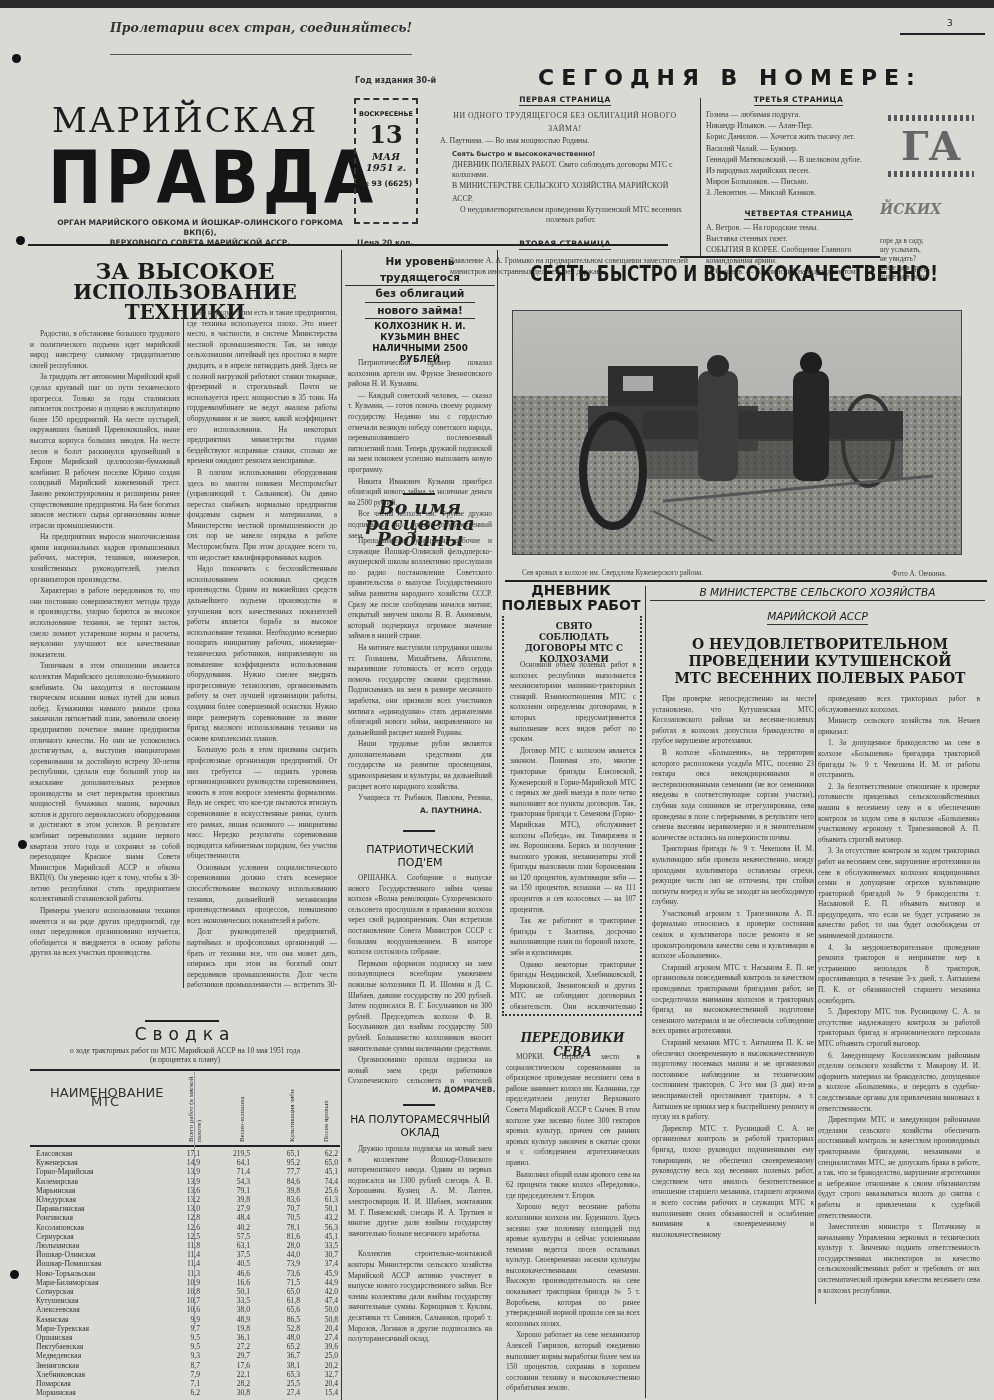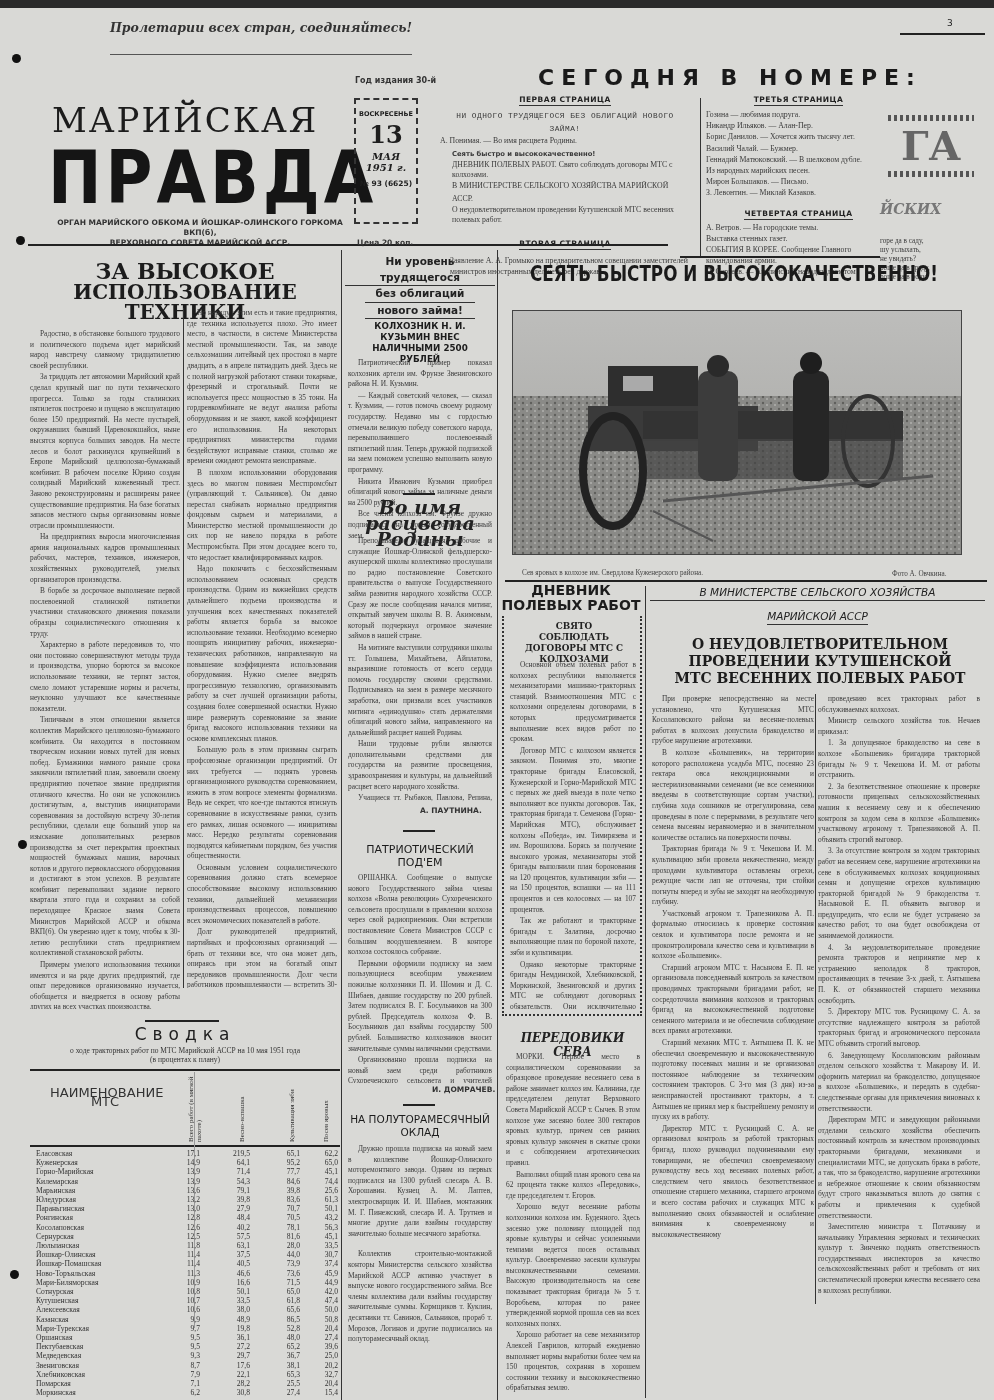--- a/index.html
+++ b/index.html
@@ -70,26 +70,26 @@
   </div>
   <div class="abs price">Цена 20 коп.</div>
 
   <div class="abs today">СЕГОДНЯ В НОМЕРЕ:</div>
   <div class="abs sans" style="left:947px;top:10px;font-size:9px;">3</div>
   <div class="rule" style="left:900px;top:25px;width:85px;height:2px;"></div>
 
   <div class="abs" style="left:440px;top:79px;width:250px;">
     <div style="text-align:center;"><span class="ph">ПЕРВАЯ СТРАНИЦА</span></div>
     <div class="toc" style="margin-top:4px;">
-      <div style="text-align:center;letter-spacing:0.5px;font-family:Liberation Mono, monospace;">НИ ОДНОГО ТРУДЯЩЕГОСЯ БЕЗ ОБЛИГАЦИЙ НОВОГО ЗАЙМА!</div>
-      <div>А. Понимая. — Во имя расцвета Родины.</div>
+      <div style="text-align:center;letter-spacing:0.5px;">НИ ОДНОГО ТРУДЯЩЕГОСЯ БЕЗ ОБЛИГАЦИЙ НОВОГО ЗАЙМА!</div>
+      <div>А. Паутнина. — Во имя мощностью Родины.</div>
       <div style="font-family:'DejaVu Sans',sans-serif;font-weight:bold;font-size:6.8px;padding-left:12px;">Сеять быстро и высококачественно!</div>
       <div style="padding-left:12px;line-height:10px;">ДНЕВНИК ПОЛЕВЫХ РАБОТ. Свято соблюдать договоры МТС с колхозами.</div>
       <div style="padding-left:12px;">В МИНИСТЕРСТВЕ СЕЛЬСКОГО ХОЗЯЙСТВА МАРИЙСКОЙ АССР.</div>
-      <div style="padding-left:12px;line-height:10px;">О неудовлетворительном проведении Кутушенской МТС весенних полевых работ.</div>
+      <div style="padding-left:12px;line-height:10px;text-align:center;">О неудовлетворительном проведении Кутушенской МТС весенних полевых работ.</div>
     </div>
     <div style="text-align:center;margin-top:6px;"><span class="ph">ВТОРАЯ СТРАНИЦА</span></div>
     <div class="toc" style="line-height:10.5px;margin-top:6px;padding-left:10px;">Заявление А. А. Громыко на предварительном совещании заместителей министров иностранных дел четырех держав.</div>
   </div>
 
   <div class="vrule" style="left:700px;top:90px;height:160px;"></div>
   <div class="abs" style="left:706px;top:79px;width:185px;">
     <div style="text-align:center;"><span class="ph">ТРЕТЬЯ СТРАНИЦА</span></div>
     <div class="toc" style="line-height:11.2px;margin-top:3px;">
       <div>Гозина — любимая подруга.</div>
@@ -126,21 +126,20 @@
   <div class="rule" style="left:680px;top:248px;width:200px;height:2px;"></div>
 
   <div class="abs h1big" style="left:30px;top:252px;width:310px;font-size:22px;">
     <div>ЗА ВЫСОКОЕ</div>
     <div style="font-size:20px;">ИСПОЛЬЗОВАНИЕ ТЕХНИКИ</div>
   </div>
   <div class="abs txt" style="left:30px;top:299px;width:150px;height:680px;overflow:hidden;margin-top:22px;">
     <p>Радостно, в обстановке большого трудового и политического подъема идет марийский народ навстречу славному тридцатилетию своей республики.</p>
     <p>За тридцать лет автономии Марийский край сделал крупный шаг по пути технического прогресса. Только за годы сталинских пятилеток построено и пущено в эксплуатацию более 150 предприятий. На месте пустырей, окружавших бывший Царевококшайск, ныне высятся корпуса больших заводов. На месте лесов и болот раскинулся крупнейший в Европе Марийский целлюлозно-бумажный комбинат. В рабочем поселке Юрино создан солидный Марийский кожевенный трест. Заново реконструированы и расширены ранее существовавшие предприятия. На базе богатых запасов местного сырья организованы новые отрасли промышленности.</p>
     <p>На предприятиях выросла многочисленная армия национальных кадров промышленных рабочих, мастеров, техников, инженеров, хозяйственных руководителей, умелых организаторов производства.</p>
-    <p>В борьбе за досрочное выполнение первой послевоенной сталинской пятилетки участники стахановского движения показали образцы социалистического отношения к труду.</p>
     <p>Характерно в работе передовиков то, что они постоянно совершенствуют методы труда и производства, упорно борются за высокое использование техники, не терпят застоя, смело ломают устаревшие нормы и расчеты, неуклонно улучшают все качественные показатели.</p>
     <p>Типичным в этом отношении является коллектив Марийского целлюлозно-бумажного комбината. Он находится в постоянном творческом искании новых путей для новых побед. Бумажники намного раньше срока закончили пятилетний план, завоевали своему предприятию почетное звание предприятия отличного качества. Но они не успокоились достигнутым, а, выступив инициаторами соревнования за достойную встречу 30-летия республики, сделали еще больший упор на изыскание дополнительных резервов производства за счет перекрытия проектных мощностей бумажных машин, варочных котлов и другого первоклассного оборудования и достигают в этом успехов. В результате комбинат перевыполнил задание первого квартала этого года и сохранил за собой переходящее Красное знамя Совета Министров Марийской АССР и обкома ВКП(б). Он уверенно идет к тому, чтобы к 30-летию республики стать предприятием коллективной стахановской работы.</p>
     <p>Примеры умелого использования техники имеются и на ряде других предприятий, где опыт передовиков организованно изучается, обобщается и внедряется в основу работы других на всех участках производства.</p>
   </div>
   <div class="vrule" style="left:183px;top:300px;height:680px;"></div>
   <div class="abs txt" style="left:187px;top:300px;width:150px;height:680px;overflow:hidden;">
     <p>Но наряду с этим есть и такие предприятия, где техника используется плохо. Это имеет место, в частности, в системе Министерства местной промышленности. Так, на заводе сельхозмашин литейный цех простоял в марте двадцать, а в апреле пятнадцать дней. Здесь не с полной нагрузкой работают станки токарные, фрезерный и строгальный. Почти не используется пресс мощностью в 35 тонн. На гордревкомбинате не ведут анализа работы оборудования и не знают, какой коэффициент его использования. На некоторых предприятиях министерства годами бездействуют исправные станки, столько же времени ожидают ремонта неисправные.</p>
     <p>В плохом использовании оборудования здесь во многом повинен Местпромсбыт (управляющий т. Сальников). Он давно перестал снабжать нормально предприятия фондовым сырьем и материалами, а Министерство местной промышленности до сих пор не навело порядка в работе Местпромсбыта. При этом досаднее всего то, что недостает квалифицированных кадров.</p>
     <p>Надо покончить с бесхозяйственным использованием основных средств производства. Одним из важнейших средств дальнейшего подъема производства и улучшения всех качественных показателей работы является борьба за высокое использование техники. Необходимо всемерно поощрять инициативу рабочих, инженерно-технических работников, направленную на повышение коэффициента использования оборудования. Нужно смелее внедрять прогрессивную технологию, организовывать работу за счет лучшей организации работы, создания более совершенной оснастки. Нужно шире развернуть соревнование за звание бригад высокого использования техники на основе комплексных планов.</p>
     <p>Большую роль в этом призваны сыграть профсоюзные организации предприятий. От них требуется — поднять уровень организационного руководства соревнованием, изжить в этом вопросе элементы формализма. Ведь не секрет, что кое-где пытаются втиснуть соревнование в искусственные рамки, сузить его рамках, лишая основного — инициативы масс. Нередко результаты соревнования подводятся кабинетным порядком, без участия общественности.</p>

